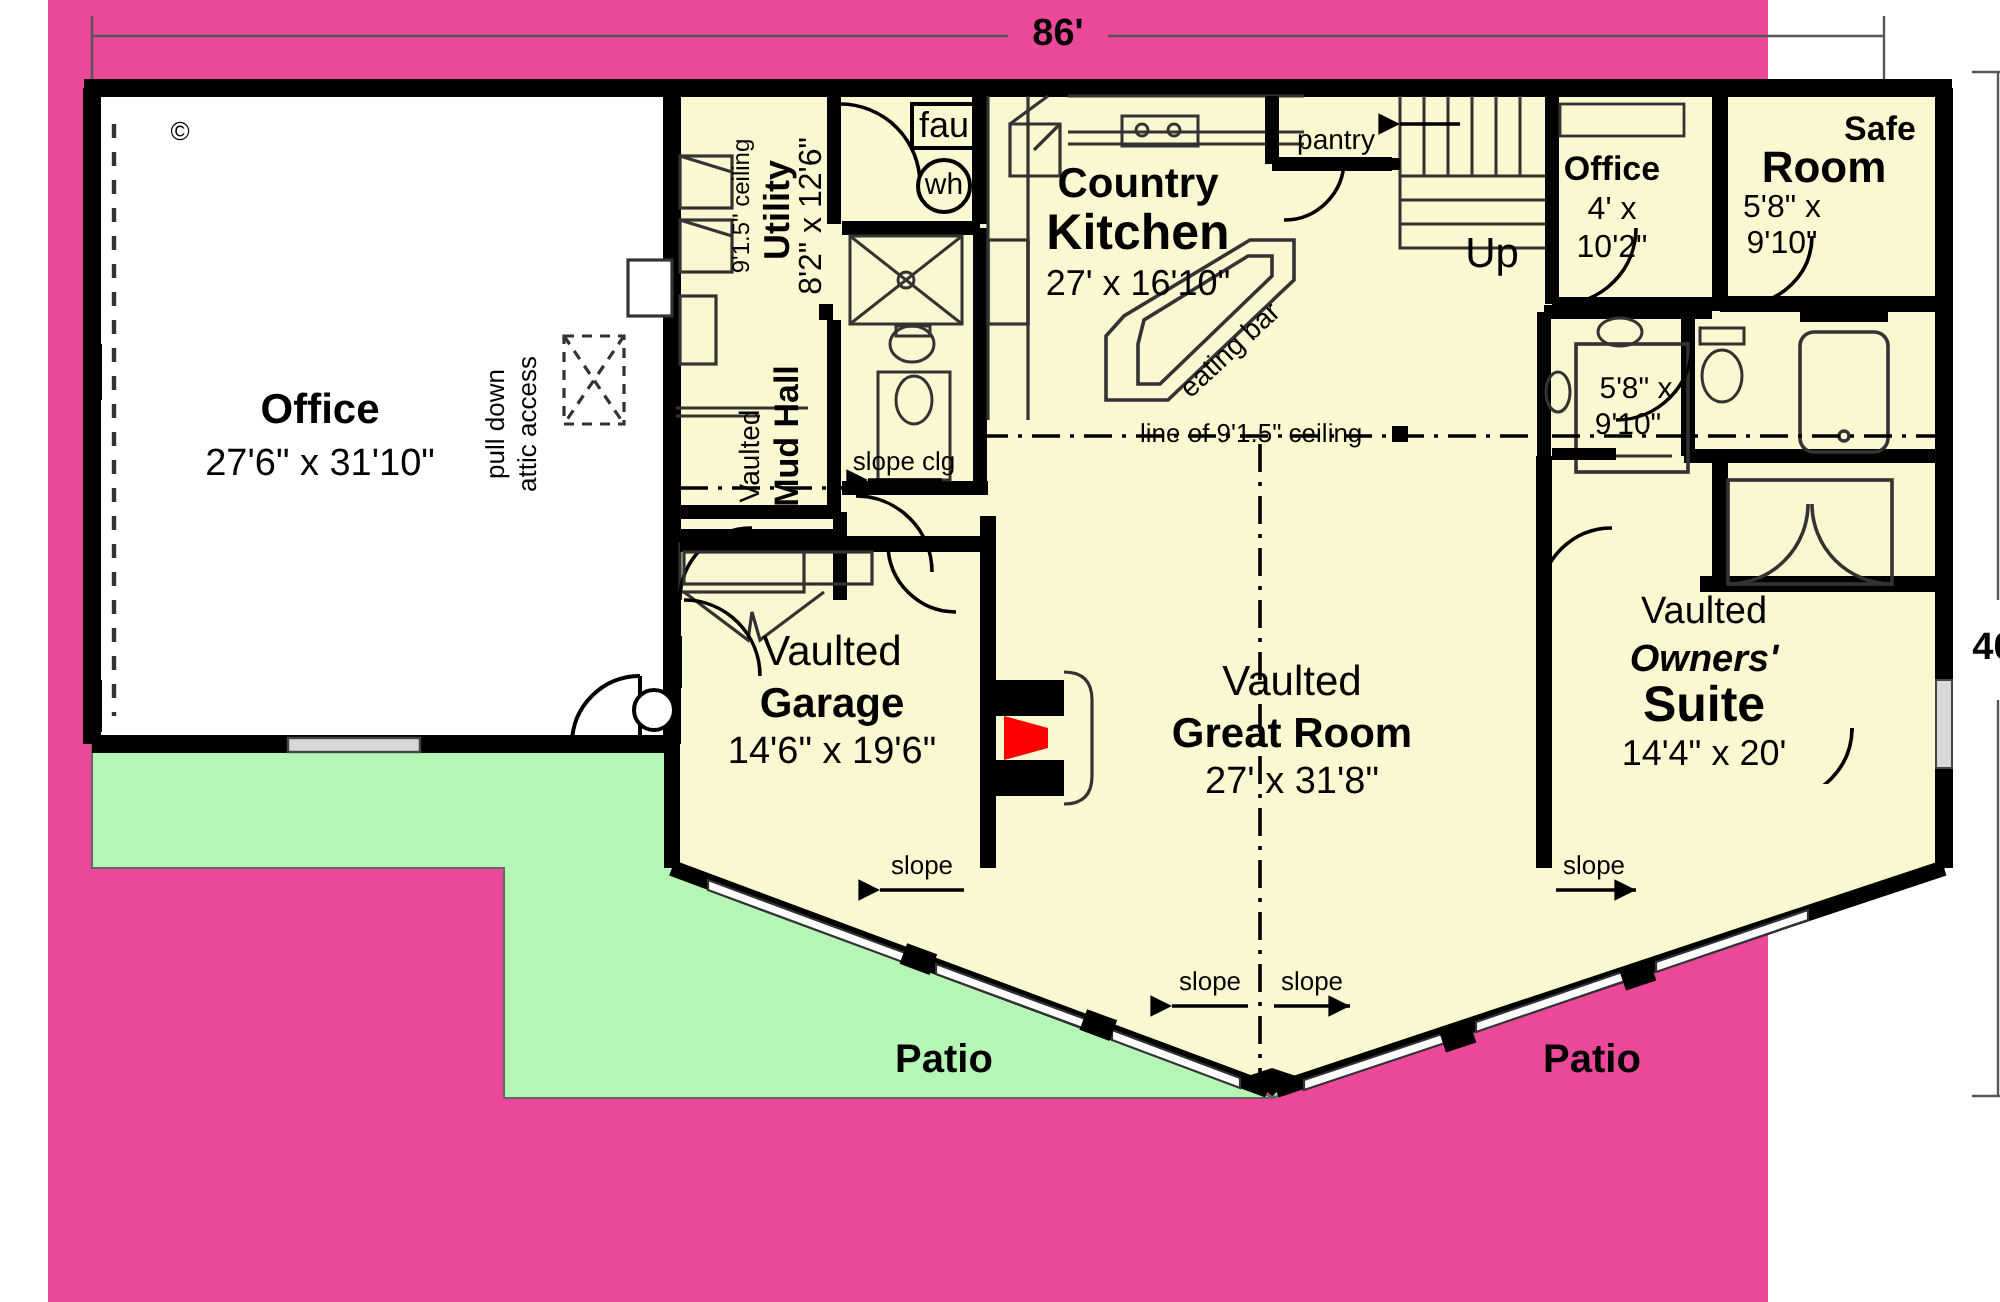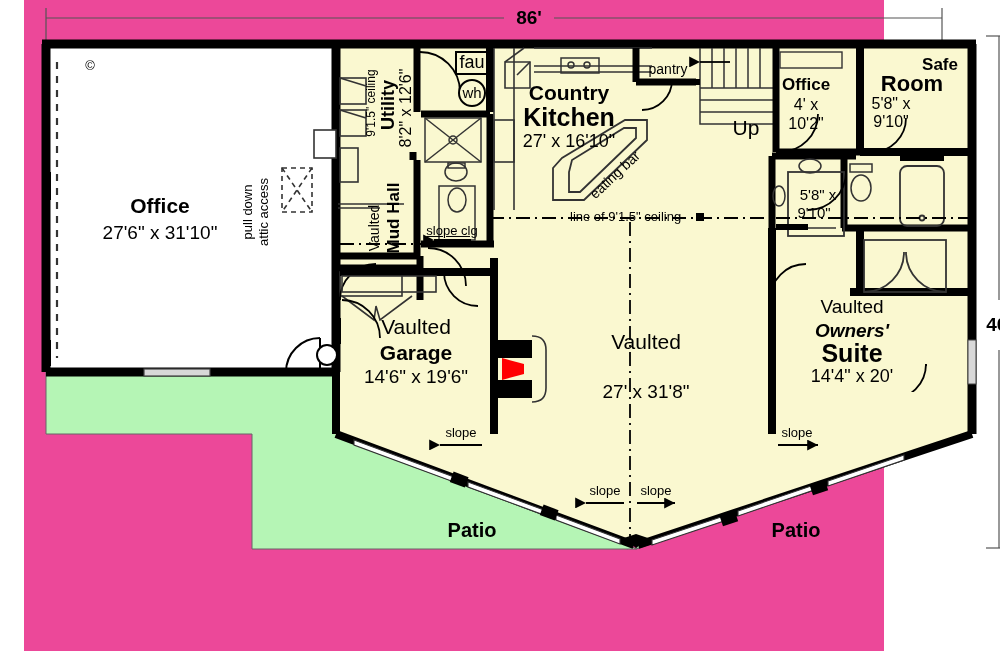--- a/index.html
+++ b/index.html
@@ -395,41 +395,42 @@
 <div class="lbl ctr bold" style="left:545px;top:93px;font-size:21px;">Country</div>
 <div class="lbl ctr bold" style="left:545px;top:117px;font-size:25px;">Kitchen</div>
 <div class="lbl ctr" style="left:545px;top:142px;font-size:18px;">27' x 16'10"</div>
 
 <div class="lbl ctr" style="left:644px;top:70px;font-size:14px;">pantry</div>
 
 <div class="lbl" style="left:591px;top:175px;transform:translate(-50%,-50%) rotate(-43deg);font-size:14px;">eating bar</div>
 
 <div class="lbl" style="left:546px;top:210px;font-size:13px;">line of 9'1.5" ceiling</div>
 
-<div class="lbl ctr" style="left:428px;top:231px;font-size:13px;text-decoration:underline;">slope clg</div>
+<div class="lbl ctr" style="left:428px;top:231px;font-size:13px;">slope clg</div>
 
 <div class="lbl ctr" style="left:722px;top:128px;font-size:21px;">Up</div>
 
 <div class="lbl ctr bold" style="left:782px;top:85px;font-size:17px;">Office</div>
 <div class="lbl ctr" style="left:782px;top:105px;font-size:16px;">4' x</div>
 <div class="lbl ctr" style="left:782px;top:124px;font-size:16px;">10'2"</div>
 
 <div class="lbl ctr bold" style="left:916px;top:65px;font-size:17px;">Safe</div>
 <div class="lbl ctr bold" style="left:888px;top:84px;font-size:22px;">Room</div>
 <div class="lbl ctr" style="left:867px;top:104px;font-size:16px;">5'8" x</div>
 <div class="lbl ctr" style="left:867px;top:122px;font-size:16px;">9'10"</div>
 
 <div class="lbl ctr" style="left:794px;top:195px;font-size:15px;">5'8" x</div>
 <div class="lbl ctr" style="left:790px;top:213px;font-size:15px;">9'10"</div>
 
 <div class="lbl ctr" style="left:392px;top:327px;font-size:21px;">Vaulted</div>
 <div class="lbl ctr bold" style="left:392px;top:353px;font-size:21px;">Garage</div>
 <div class="lbl ctr" style="left:392px;top:377px;font-size:19px;">14'6" x 19'6"</div>
 
 <div class="lbl ctr" style="left:622px;top:342px;font-size:21px;">Vaulted</div>
+<div class="lbl ctr bold" style="left:622px;top:368px;font-size:21px;">Great Room</div>
 <div class="lbl ctr" style="left:622px;top:392px;font-size:19px;">27' x 31'8"</div>
 
 <div class="lbl ctr" style="left:828px;top:307px;font-size:19px;">Vaulted</div>
 <div class="lbl ctr bold" style="left:828px;top:331px;font-size:19px;font-style:italic;">Owners'</div>
 <div class="lbl ctr bold" style="left:828px;top:353px;font-size:25px;">Suite</div>
 <div class="lbl ctr" style="left:828px;top:377px;font-size:18px;">14'4" x 20'</div>
 
 <div class="lbl ctr" style="left:437px;top:433px;font-size:13px;">slope</div>
 <div class="lbl ctr" style="left:581px;top:491px;font-size:13px;">slope</div>
 <div class="lbl ctr" style="left:632px;top:491px;font-size:13px;">slope</div>

